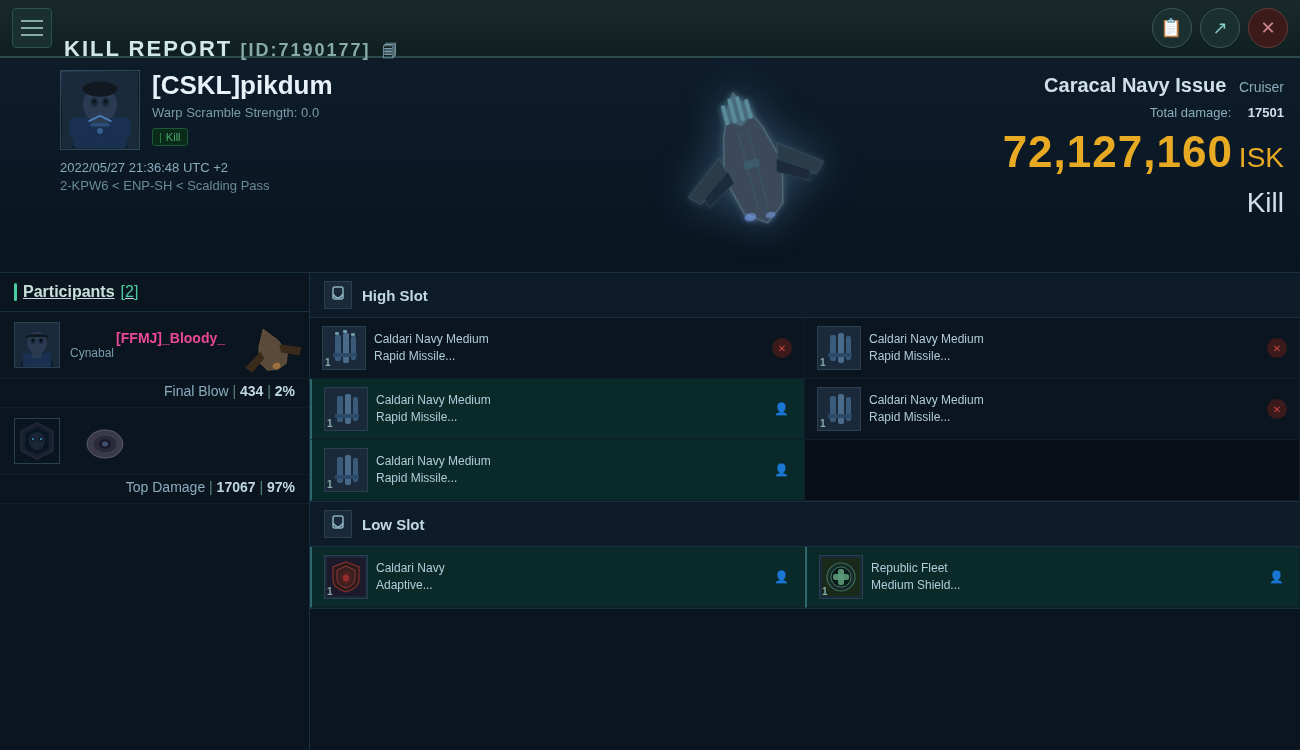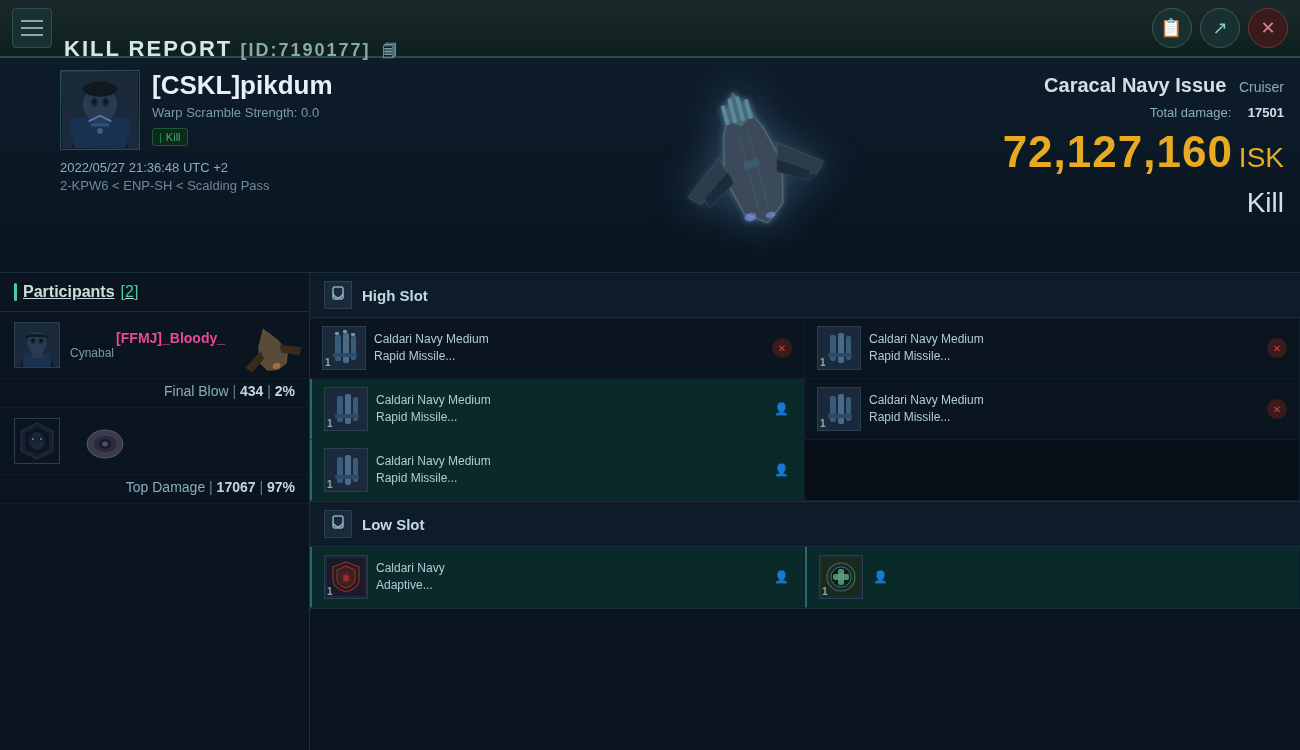--- a/index.html
+++ b/index.html
@@ -650,19 +650,20 @@
               <rect width="38" height="38" fill="#1a2a1a"></rect>
 
               <circle cx="19" cy="19" r="14" fill="#1a2a2a" stroke="#3a6a5a" stroke-width="1.2"></circle>
               <circle cx="19" cy="19" r="10" fill="#0a1a1a" stroke="#4a8a6a" stroke-width="0.8"></circle>
 
               <rect x="16" y="11" width="6" height="16" rx="2" fill="#5a9a7a" opacity="0.9"></rect>
               <rect x="11" y="16" width="16" height="6" rx="2" fill="#5a9a7a" opacity="0.9"></rect>
             </svg>
             <span class="fit-item-qty">1</span>
           </div>
+          <div class="fit-item-name">Republic Fleet<br>Medium Shield...</div>
           <div class="fit-item-badge dropped" style="font-size:12px;">👤</div>
         </div>
       </div>
     </div>
 
   </div>
 </div>
 
 </body></html>

